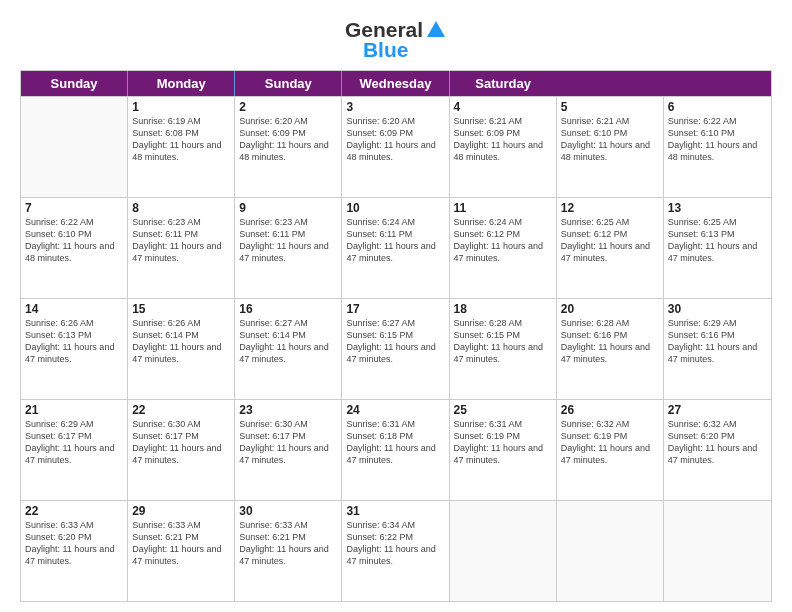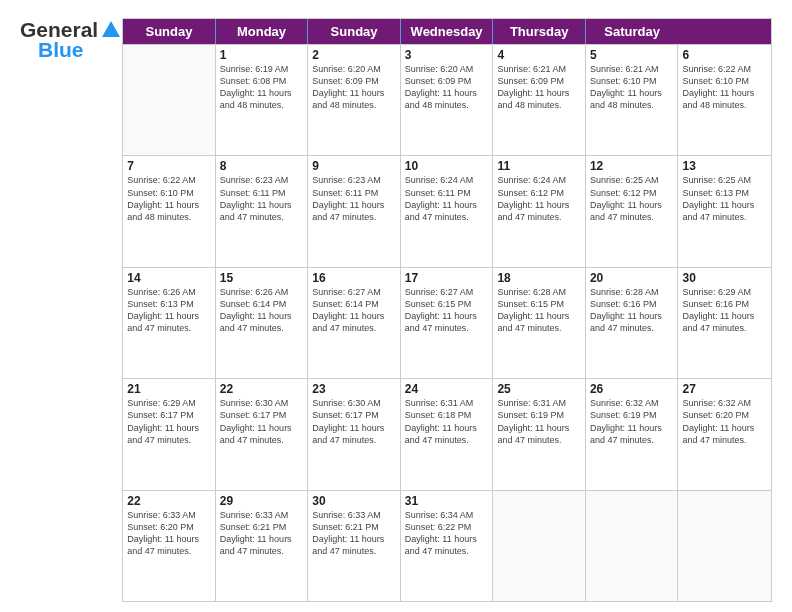--- a/index.html
+++ b/index.html
@@ -8,21 +8,22 @@
       height: 612px;
       font-family: Arial, sans-serif;
       background: #fff;
       overflow: hidden;
     }
     .page {
       width: 792px;
       height: 612px;
       padding: 18px 20px 10px 20px;
       display: flex;
-      flex-direction: row;
+      flex-direction: column;
+      align-items: center;
     }
     .header {
       display: flex;
       justify-content: space-between;
       align-items: flex-start;
       margin-bottom: 8px;
     }
     .logo {
       display: flex;
       flex-direction: column;
@@ -115,21 +116,20 @@
       <div class="location"></div>
     </div>
   </div>
 
   <div class="calendar">
     <div class="cal-header" id="cal-header">
         <div class="cal-header-cell">Sunday</div>
         <div class="cal-header-cell">Monday</div>
         <div class="cal-header-cell">Sunday</div>
         <div class="cal-header-cell">Wednesday</div>
-        <div class="cal-header-cell">Thursday</div>
         <div class="cal-header-cell">Saturday</div>
       </div>
     <div class="cal-body" id="cal-body">
         <div class="cal-row">
           <div class="cal-cell empty"></div>
           <div class="cal-cell">
             <div class="day-num">1</div>
             <div class="day-info">Sunrise: 6:19 AM<br>Sunset: 6:08 PM<br>Daylight: 11 hours and 48 minutes.</div>
           </div>
           <div class="cal-cell">

